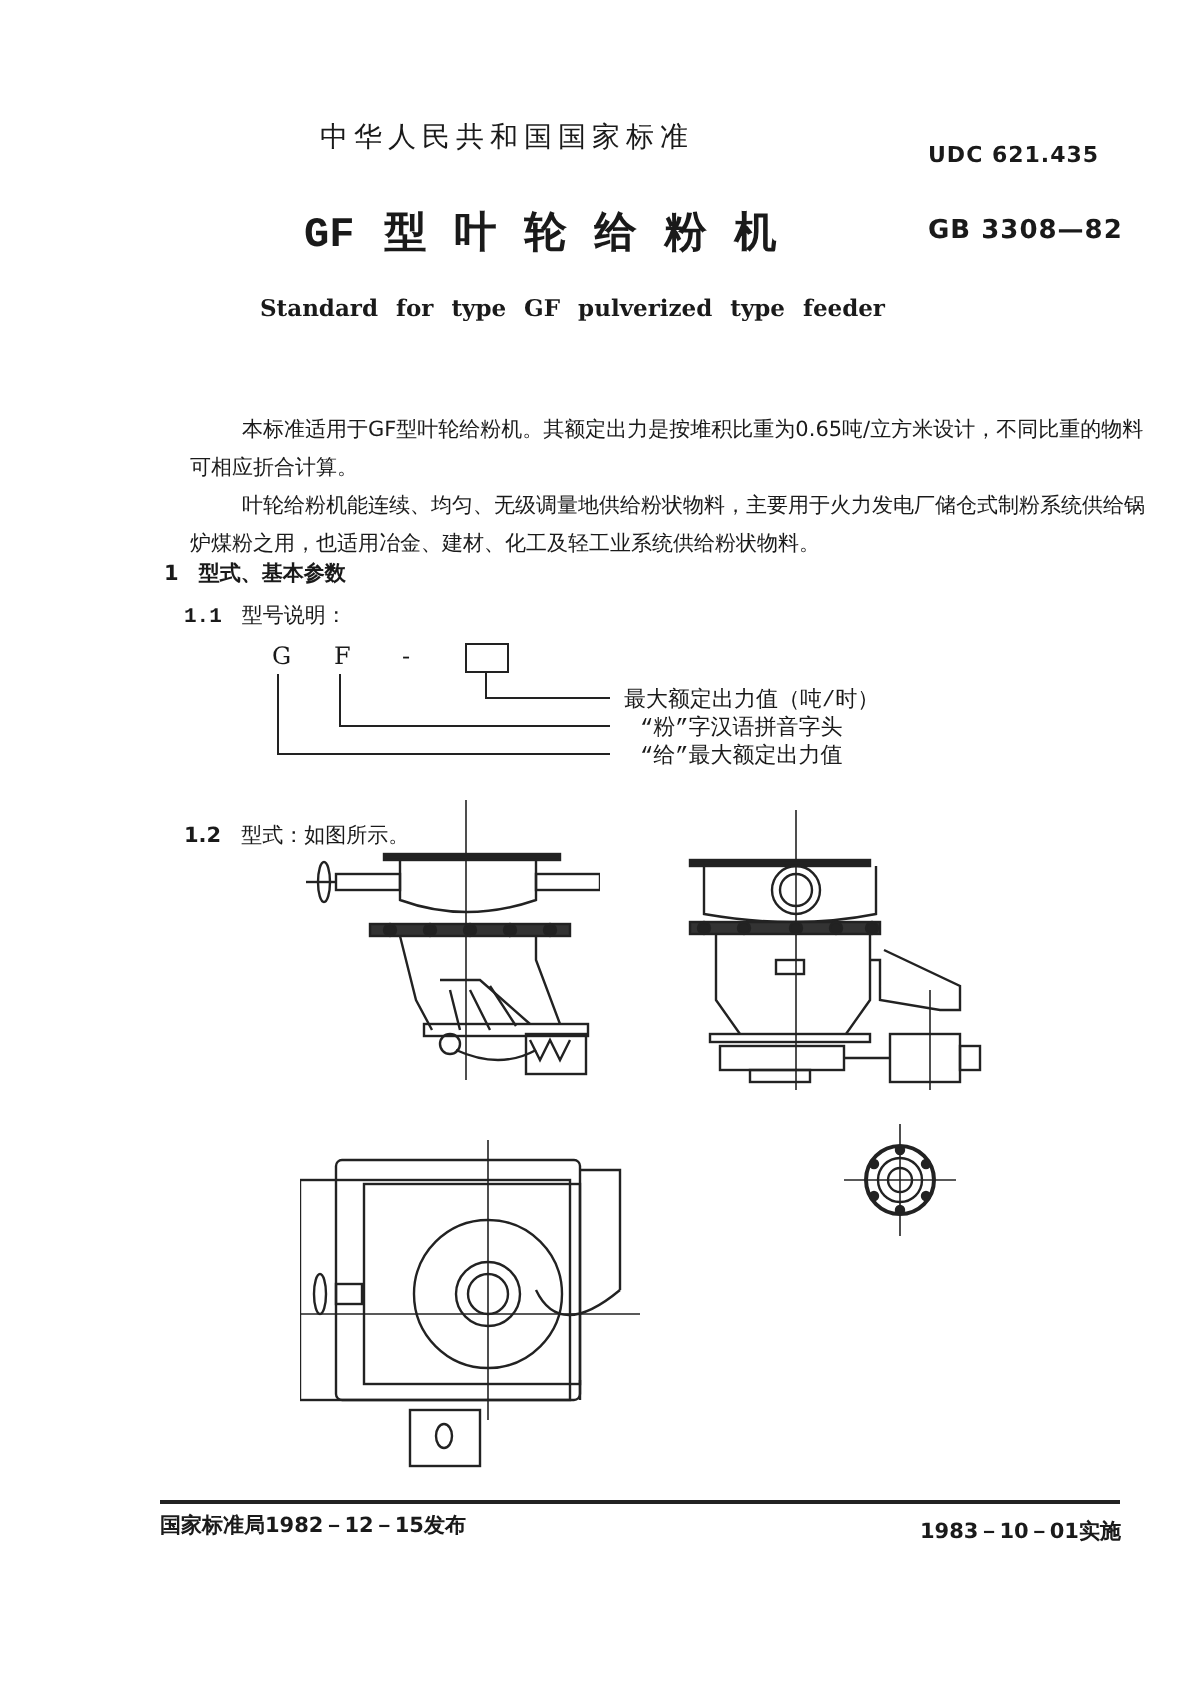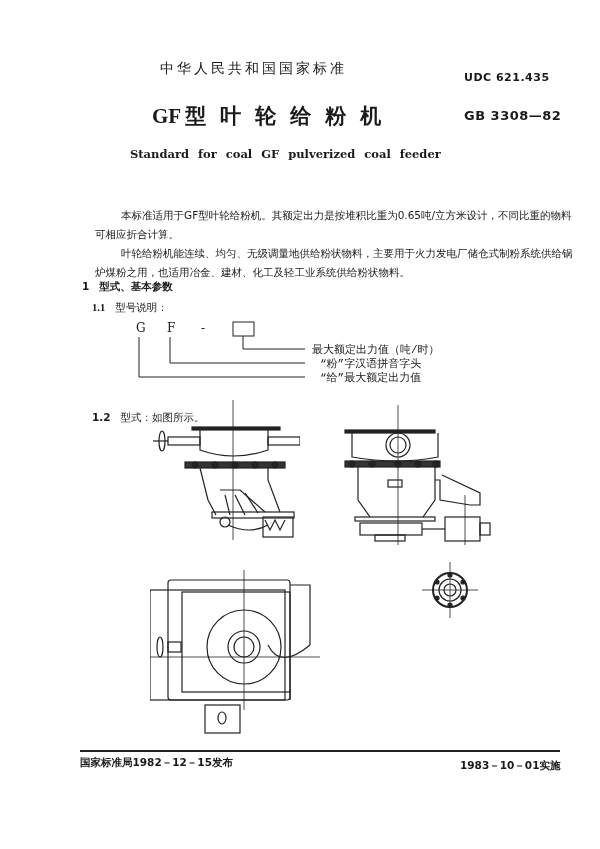--- a/index.html
+++ b/index.html
@@ -4,45 +4,45 @@
   <style>
     html, body { margin: 0; padding: 0; }
     body {
       width: 600px; height: 849px; background: #ffffff; position: relative; overflow: hidden;
       font-family: "DejaVu Serif", serif; color: #1a1a1a;
     }
     .abs { position: absolute; }
     #nat-std { left: 160px; top: 60px; font-size: 14px; letter-spacing: 3px; font-family: "DejaVu Sans", sans-serif; }
     #udc { left: 464px; top: 71px; font-size: 11px; font-weight: bold; font-family: "DejaVu Sans", sans-serif; letter-spacing: 0.5px; }
     #title { left: 152px; top: 102px; font-size: 21px; font-weight: bold; letter-spacing: 14px; }
-    #title .gf { letter-spacing: 0; margin-right: 4px; font-family: Liberation Serif, serif; }
+    #title .gf { letter-spacing: 0; margin-right: 15px; font-family: Liberation Mono, monospace; }
     #gb { left: 464px; top: 108px; font-size: 13px; font-weight: bold; font-family: "DejaVu Sans", sans-serif; letter-spacing: 0.5px; }
     #subtitle { left: 130px; top: 147px; font-size: 11.5px; font-weight: bold; word-spacing: 5px; }
     .para { left: 95px; width: 478px; font-size: 10.5px; line-height: 19px; font-family: "DejaVu Sans", sans-serif; text-indent: 26px; }
     #para1 { top: 206px; }
     #para2 { top: 244px; }
     #sec1 { left: 82px; top: 280px; font-size: 10.5px; font-weight: bold; font-family: "DejaVu Sans", sans-serif; }
-    #sec11 { left: 92px; top: 301px; font-size: 10.5px; font-family: Liberation Serif, serif; }
+    #sec11 { left: 92px; top: 301px; font-size: 10.5px; font-family: Liberation Mono, monospace; }
     #sec12 { left: 92px; top: 387px; font-size: 10.5px; font-family: "DejaVu Sans", sans-serif; margin-top: 24px; }
     .num { font-weight: bold; margin-right: 10px; }
     .model-letter { font-size: 12px; font-family: "DejaVu Serif", serif; }
     .legend-label { font-size: 11px; font-family: Liberation Mono, monospace; }
     #footer-line { left: 80px; top: 750px; width: 480px; height: 1.5px; background: #222; }
     #pub { left: 80px; top: 756px; font-size: 10.5px; font-weight: bold; font-family: "DejaVu Sans", sans-serif; }
     #impl { left: 460px; top: 759px; font-size: 10.5px; font-weight: bold; font-family: "DejaVu Sans", sans-serif; }
     svg { position: absolute; }
   </style>
 </head>
 <body>
 
 <div id="nat-std" class="abs">中华人民共和国国家标准</div>
 <div id="udc" class="abs">UDC 621.435</div>
 <div id="title" class="abs"><span class="gf">GF</span><span>型叶轮给粉机</span></div>
 <div id="gb" class="abs">GB 3308—82</div>
-<div id="subtitle" class="abs">Standard for coal GF pulverized coal feeder</div>
+<div id="subtitle" class="abs">Standard for type GF pulverized type feeder</div>
 
 <div id="para1" class="abs para">本标准适用于GF型叶轮给粉机。其额定出力是按堆积比重为0.65吨/立方米设计，不同比重的物料可相应折合计算。</div>
 <div id="para2" class="abs para">叶轮给粉机能连续、均匀、无级调量地供给粉状物料，主要用于火力发电厂储仓式制粉系统供给锅炉煤粉之用，也适用冶金、建材、化工及轻工业系统供给粉状物料。</div>
 
 <div id="sec1" class="abs"><span class="num">1</span><span>型式、基本参数</span></div>
 <div id="sec11" class="abs"><span class="num">1.1</span><span>型号说明：</span></div>
 
 <div class="abs model-letter" style="left:136px;top:321px;">G</div>
 <div class="abs model-letter" style="left:167px;top:321px;">F</div>
 <div class="abs model-letter" style="left:201px;top:321px;">-</div>

